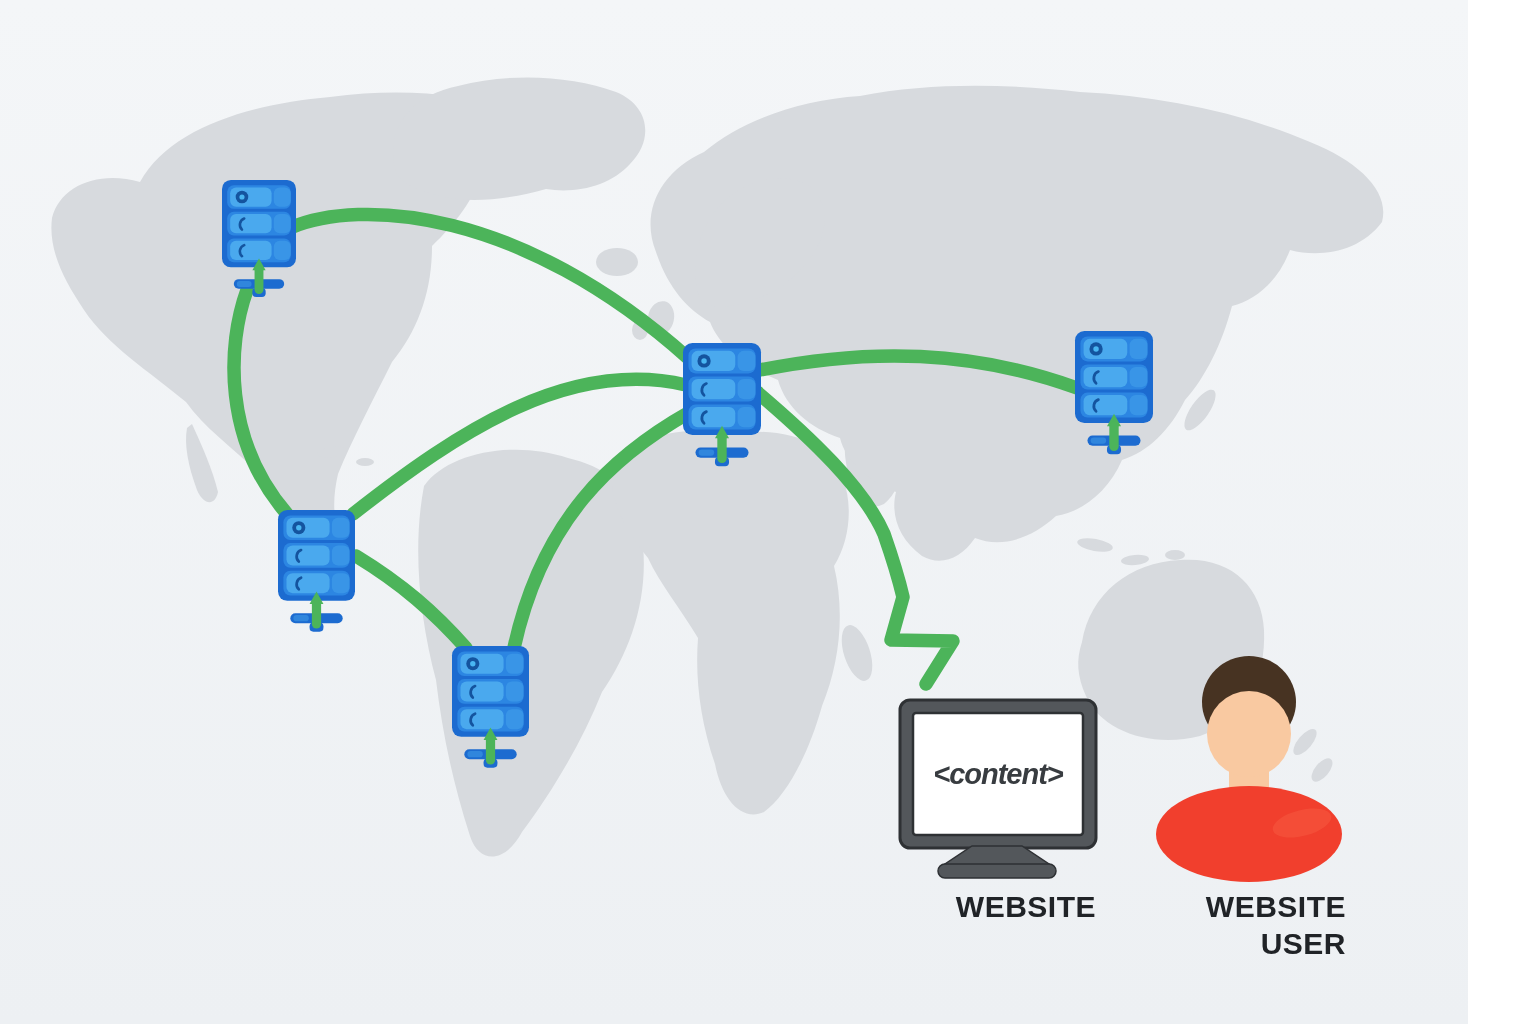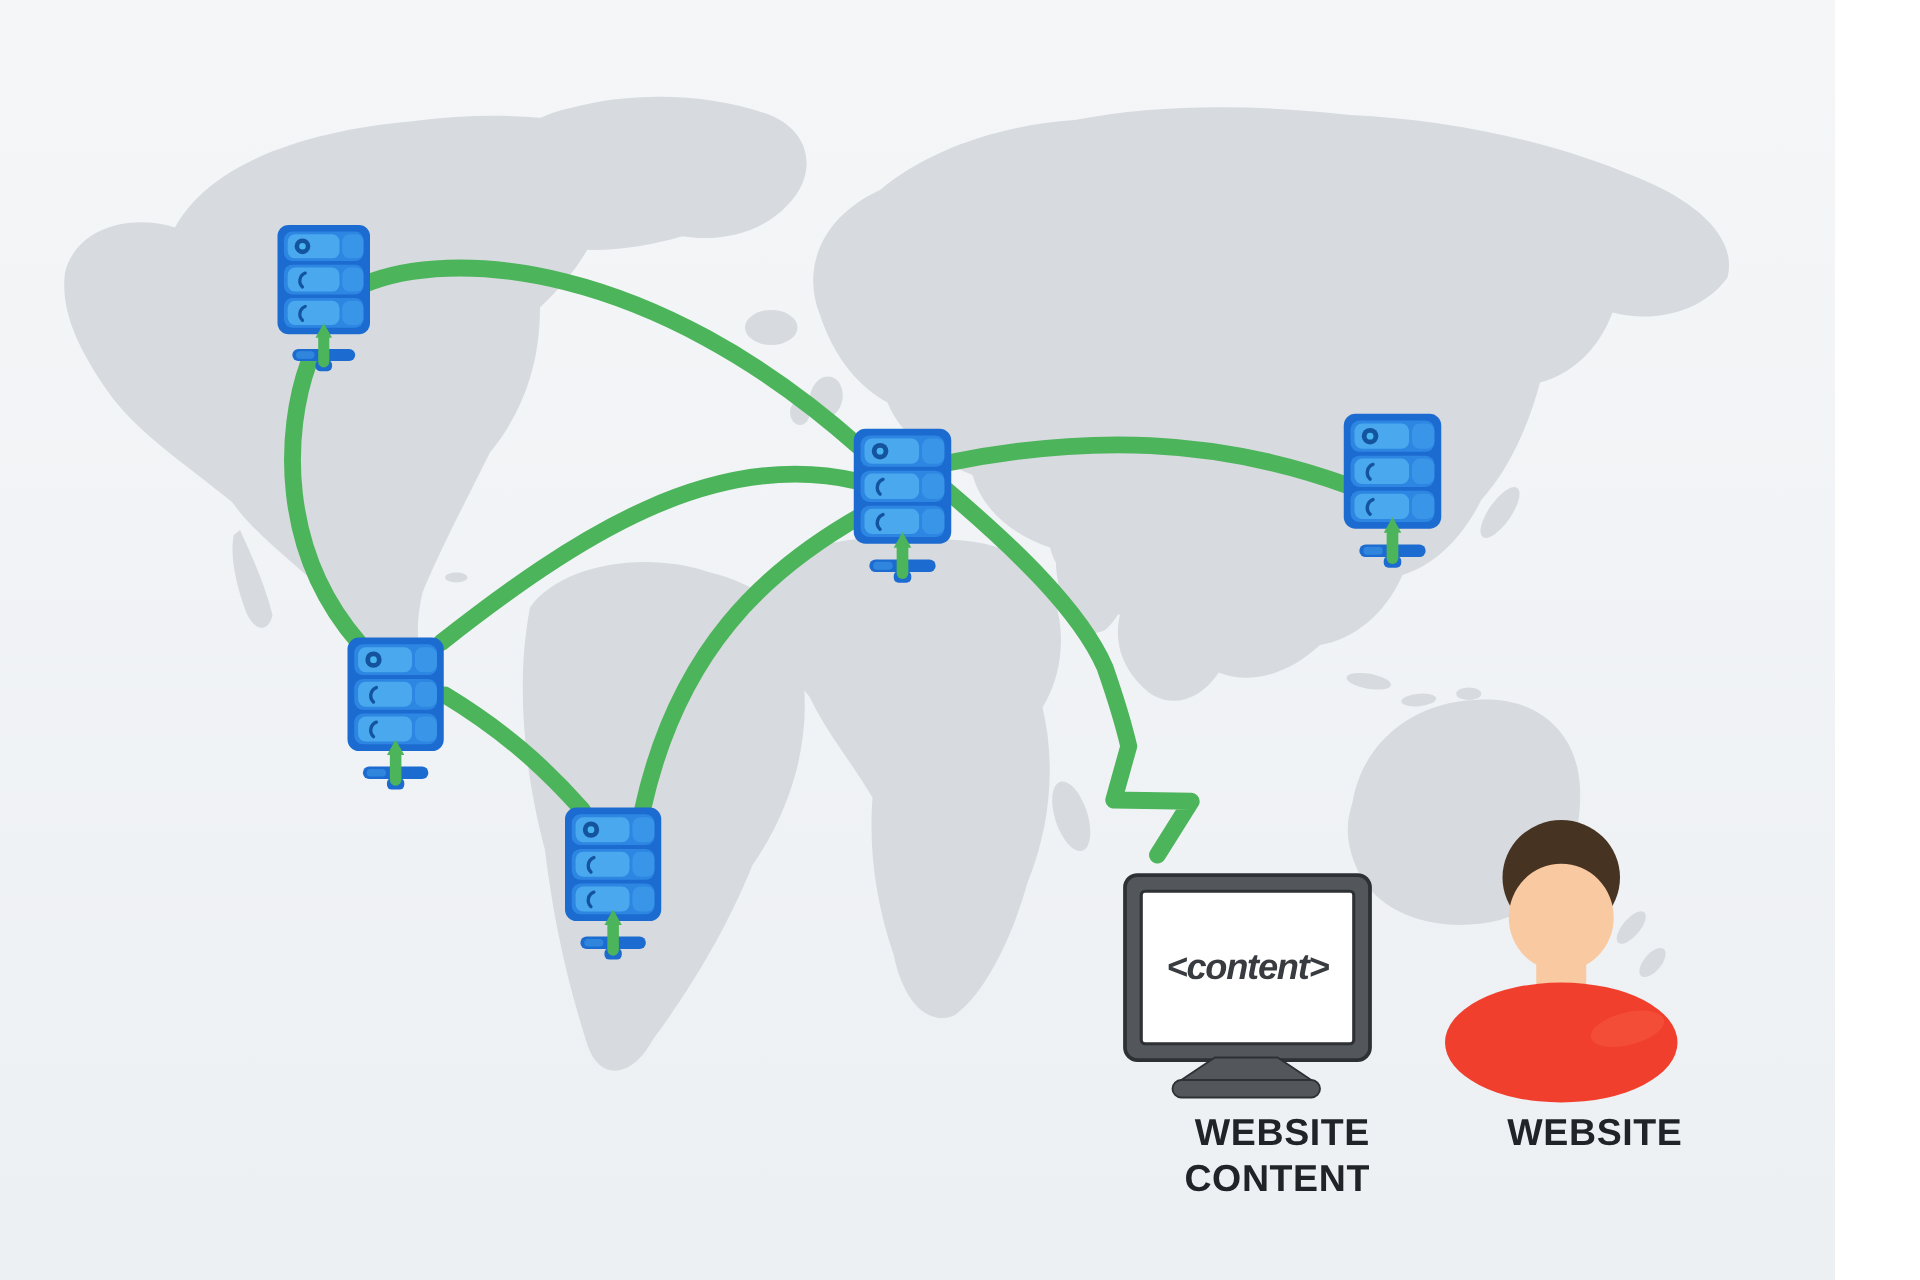--- a/index.html
+++ b/index.html
@@ -129,20 +129,20 @@
       <ellipse cx="1249" cy="734" rx="42" ry="43" fill="var(--skin)"></ellipse>
       <ellipse cx="1249" cy="834" rx="93" ry="48" fill="var(--shirt)"></ellipse>
       <ellipse cx="1302" cy="823" rx="30" ry="13" fill="var(--shirt-highlight)" opacity="0.5" transform="rotate(-14 1302 823)"></ellipse>
     </g>
   </svg>
 
   <div id="screen-text">&lt;content&gt;</div>
 
   <div class="overlay-label" style="left:900px;top:888px;width:196px;">
     <div>WEBSITE</div>
-    <div>CONTENT</div>
   </div>
 
   <div class="overlay-label" style="left:1150px;top:888px;width:196px;">
     <div>WEBSITE</div>
+    <div>USER</div>
   </div>
 
 </div>
 
 </body></html>

